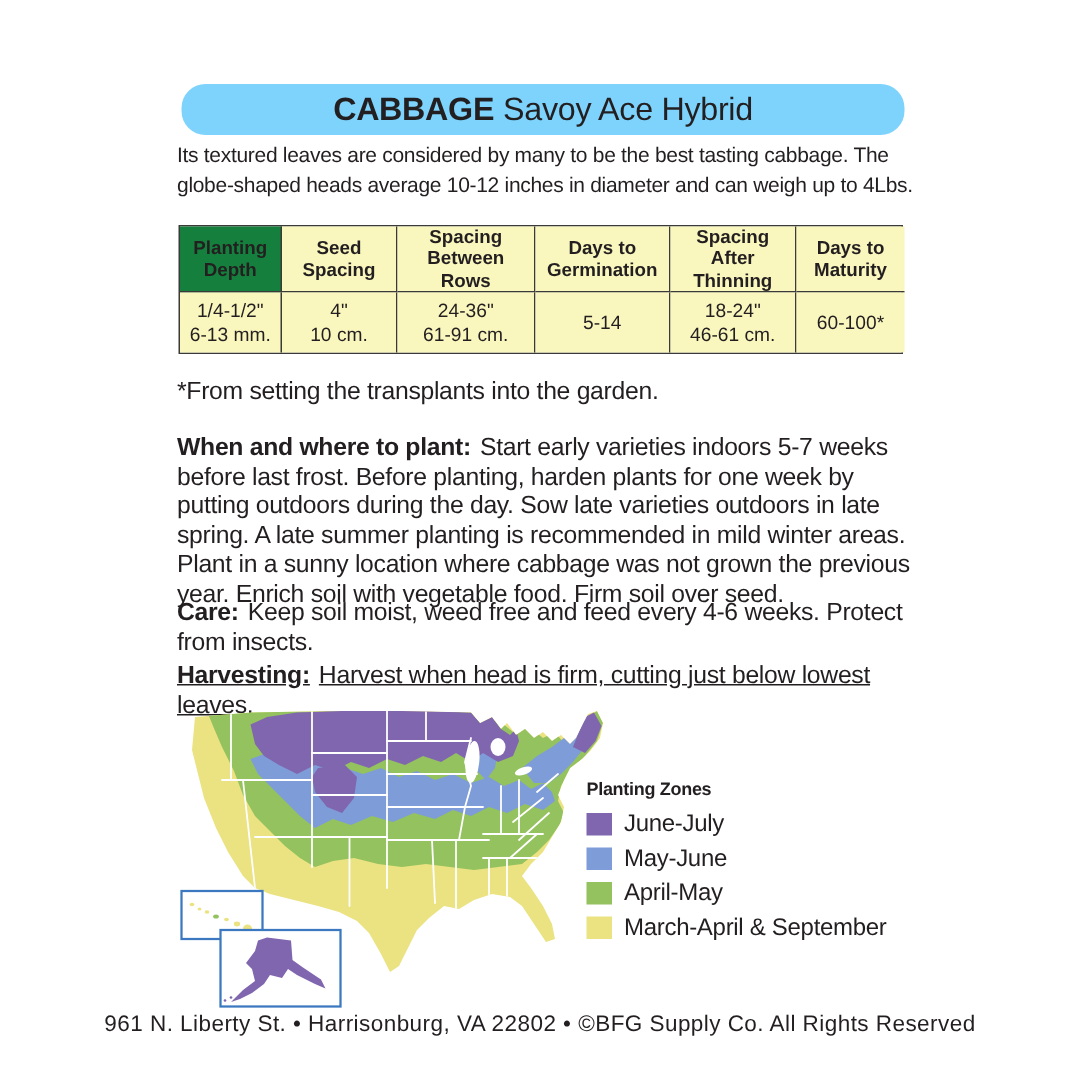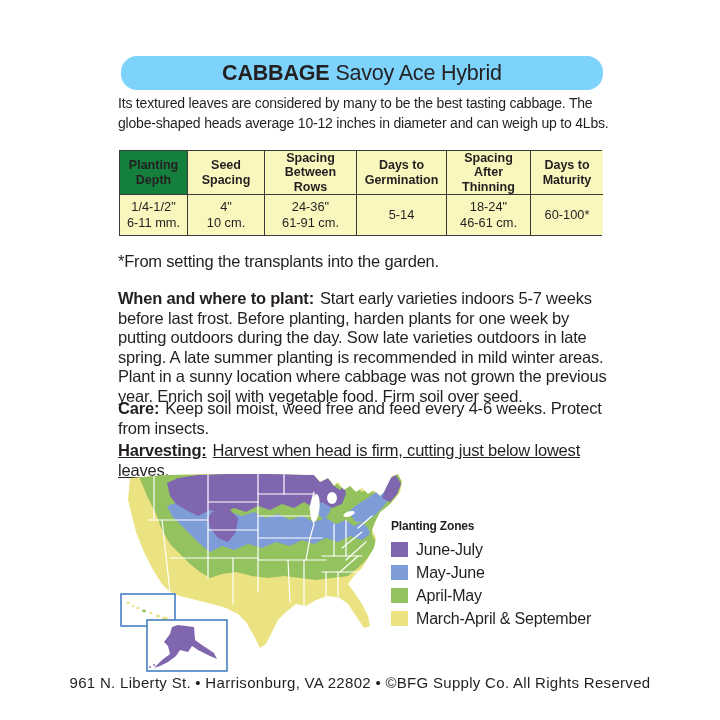--- a/index.html
+++ b/index.html
@@ -61,21 +61,21 @@
   <div class="tbl">
     <div class="cell hd" style="background-color: #15803d;">Planting Depth</div>
     <div class="cell hd" style="background-color: rgb(249, 246, 190);">Seed Spacing</div>
     <div class="cell hd" style="background-color: rgb(249, 246, 190);">Spacing Between Rows</div>
     <div class="cell hd" style="background-color: rgb(249, 246, 190);">Days to Germination</div>
     <div class="cell hd" style="background-color: rgb(249, 246, 190);">Spacing After Thinning</div>
     <div class="cell hd" style="background-color: rgb(249, 246, 190);">Days to Maturity</div>
 
     <div class="cell vl" style="background-color: rgb(249, 246, 190);">
         <div>1/4-1/2"</div>
-        <div>6-11 mm.</div>
+        <div>6-13 mm.</div>
       </div>
     <div class="cell vl" style="background-color: rgb(249, 246, 190);">
         <div>4"</div>
         <div>10 cm.</div>
       </div>
     <div class="cell vl" style="background-color: rgb(249, 246, 190);">
         <div>24-36"</div>
         <div>61-91 cm.</div>
       </div>
     <div class="cell vl" style="background-color: rgb(249, 246, 190);">

